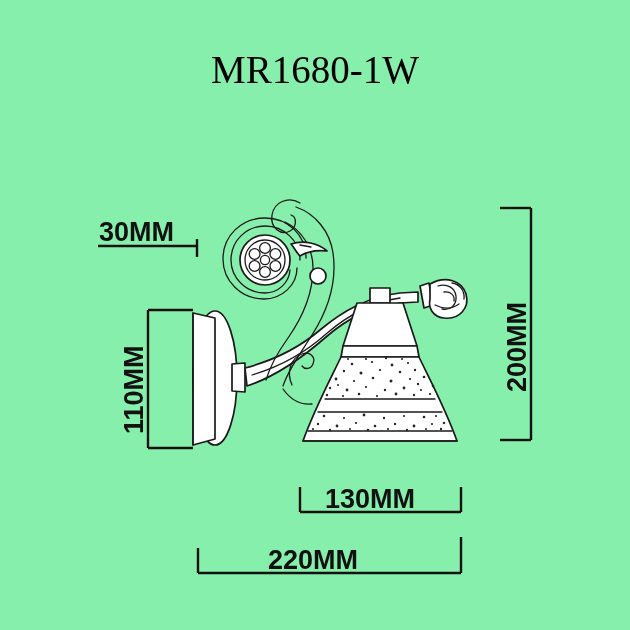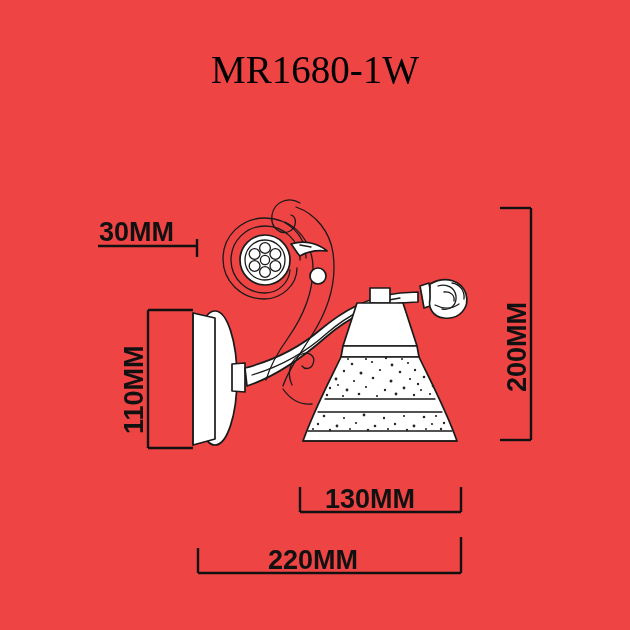--- a/index.html
+++ b/index.html
@@ -7,21 +7,21 @@
     padding: 0;
     background: #ffffff;
   }
   body {
     font-family: "Liberation Sans", sans-serif;
   }
   #page {
     position: relative;
     width: 630px;
     height: 630px;
-    background: #ef4444;
+    background: #86efac;
     overflow: hidden;
   }
   #drawing {
     position: absolute;
     left: 0;
     top: 0;
     width: 630px;
     height: 630px;
   }
   .title-text {

